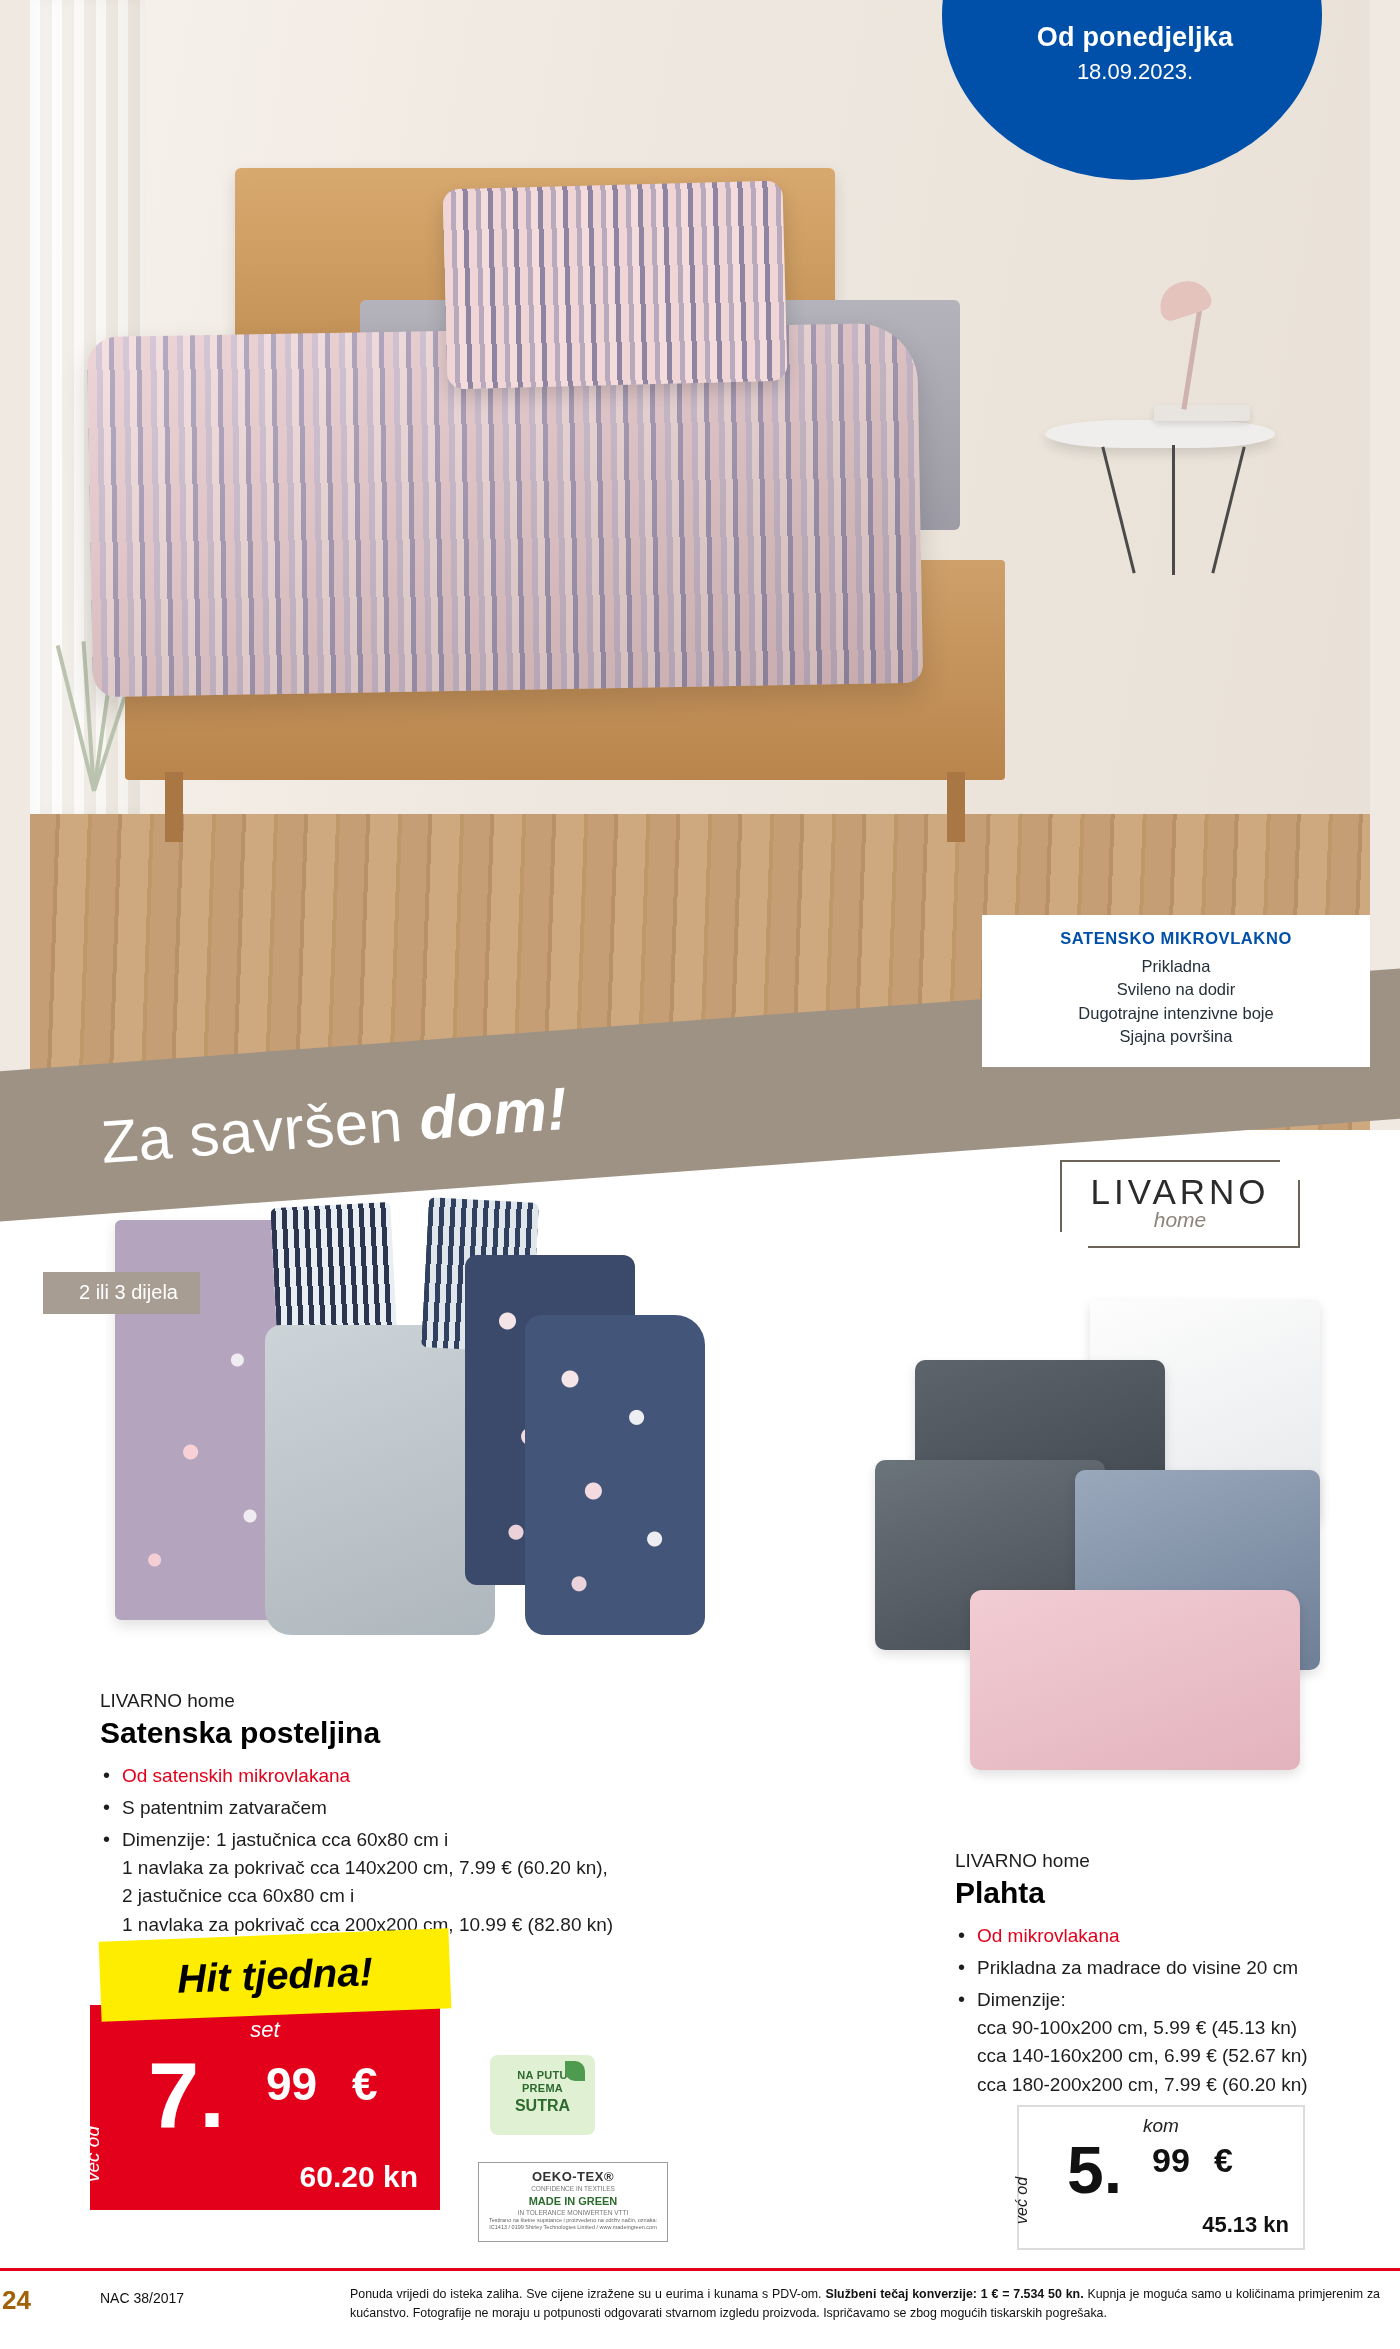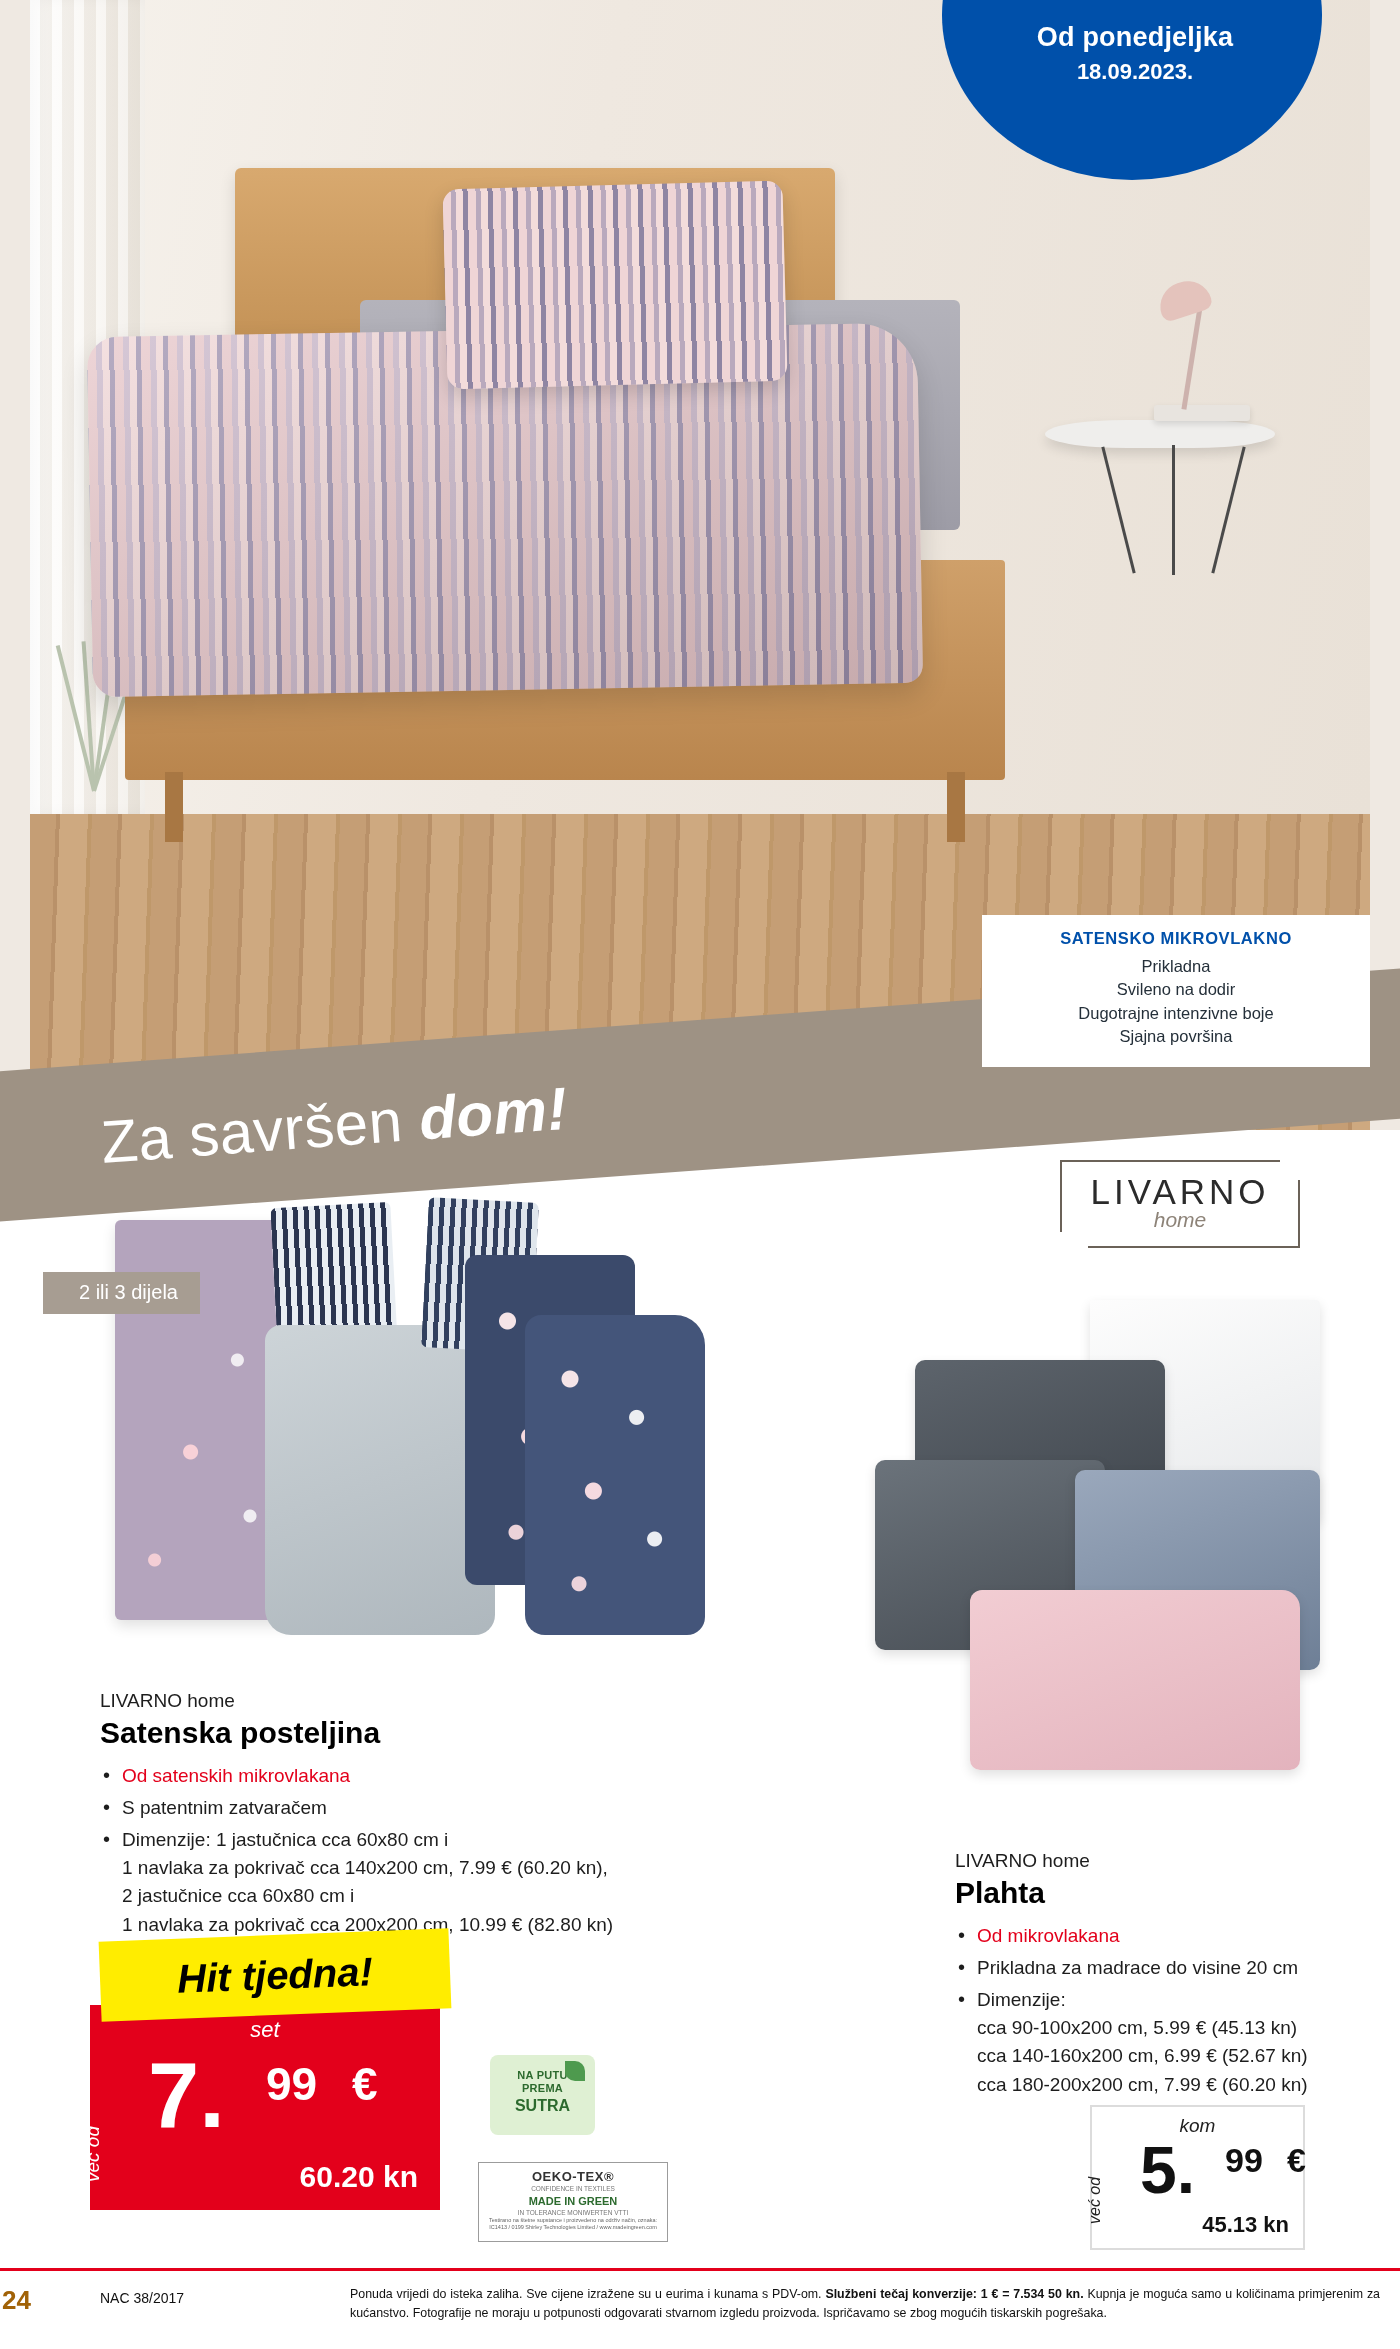--- a/index.html
+++ b/index.html
@@ -105,21 +105,21 @@
   .badge-circle {
     position:absolute; right:78px; top:-150px; width:380px; height:330px;
     background:#0050aa; border-radius:50%;
     z-index: 40;
   }
   .badge-text {
     position:absolute; right:100px; top:22px; width:330px; text-align:center;
     color:#fff; z-index:41;
   }
   .badge-text .b1 { font-size:27px; font-weight:bold; letter-spacing:.2px; }
-  .badge-text .b2 { font-size:22px; margin-top:6px;font-weight:bold; }
+  .badge-text .b2 { font-size:22px; margin-top:6px; }
 
   
   .infobox {
     position:absolute; right:30px; top:915px; width:388px; padding:14px 18px 18px;
     background:#fff; text-align:center; z-index:30;
   }
   .infobox .t { color:#0050aa; font-weight:bold; font-size:16.5px; letter-spacing:.6px; margin-bottom:7px;}
   .infobox .l { color:#25303a; font-size:16.5px; line-height:1.42; }
 
   
@@ -248,21 +248,21 @@
   .pl-vecod {
     position:absolute; left:14px; bottom:28px; transform: rotate(-90deg);
     transform-origin: left bottom; font-size:19px; font-style:italic; white-space:nowrap;
   }
   .pl-main { position:absolute; left:58px; top:48px; font-size:92px; font-weight:bold; line-height:.92; }
   .pl-sup { position:absolute; left:176px; top:52px; font-size:46px; font-weight:bold; }
   .pl-eur { position:absolute; left:262px; top:52px; font-size:46px; font-weight:bold; }
   .pl-kn  { position:absolute; right:22px; bottom:16px; font-size:30px; font-weight:bold; }
 
   .price-right {
-    position:absolute; right:95px; top:2105px; width:215px; height:145px;
+    position:absolute; right:95px; top:2105px; width:288px; height:145px;
     background:#fff; border:2px solid #dcdcdc; z-index:11;
   }
   .pr-kom { position:absolute; top:8px; left:0; width:100%; text-align:center; font-size:19px; font-style:italic; color:#222;}
   .pr-vecod { position:absolute; left:12px; bottom:24px; transform:rotate(-90deg); transform-origin:left bottom; font-size:16px; font-style:italic; color:#222;}
   .pr-main { position:absolute; left:48px; top:32px; font-size:66px; font-weight:bold; color:#111; line-height:.95;}
   .pr-sup { position:absolute; left:133px; top:34px; font-size:34px; font-weight:bold; color:#111;}
   .pr-eur { position:absolute; left:195px; top:34px; font-size:34px; font-weight:bold; color:#111;}
   .pr-kn { position:absolute; right:14px; bottom:10px; font-size:22px; font-weight:bold; color:#111;}
 
   

